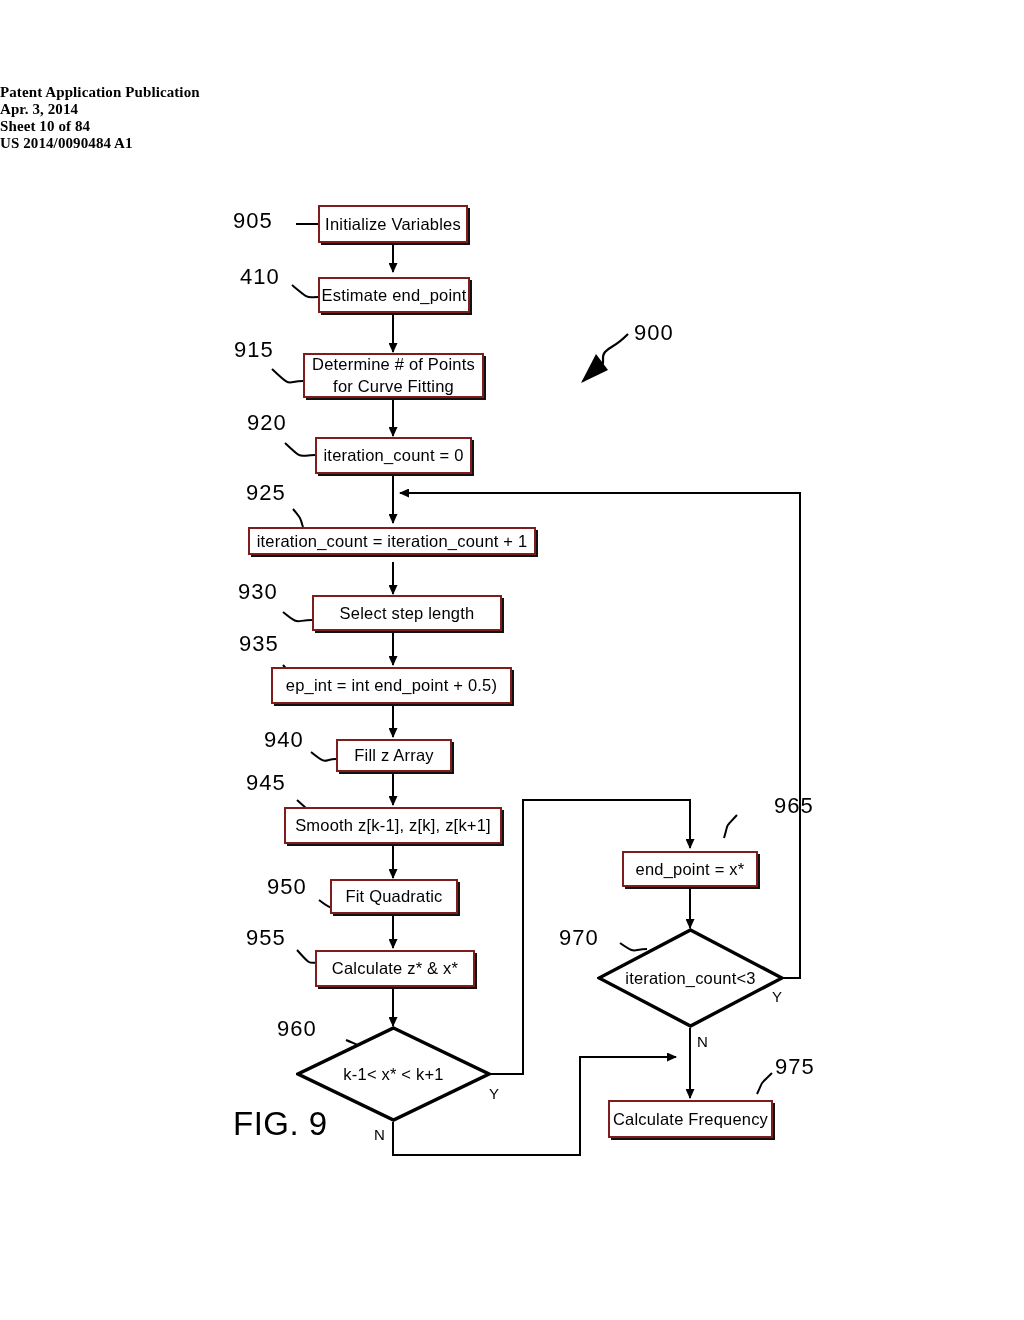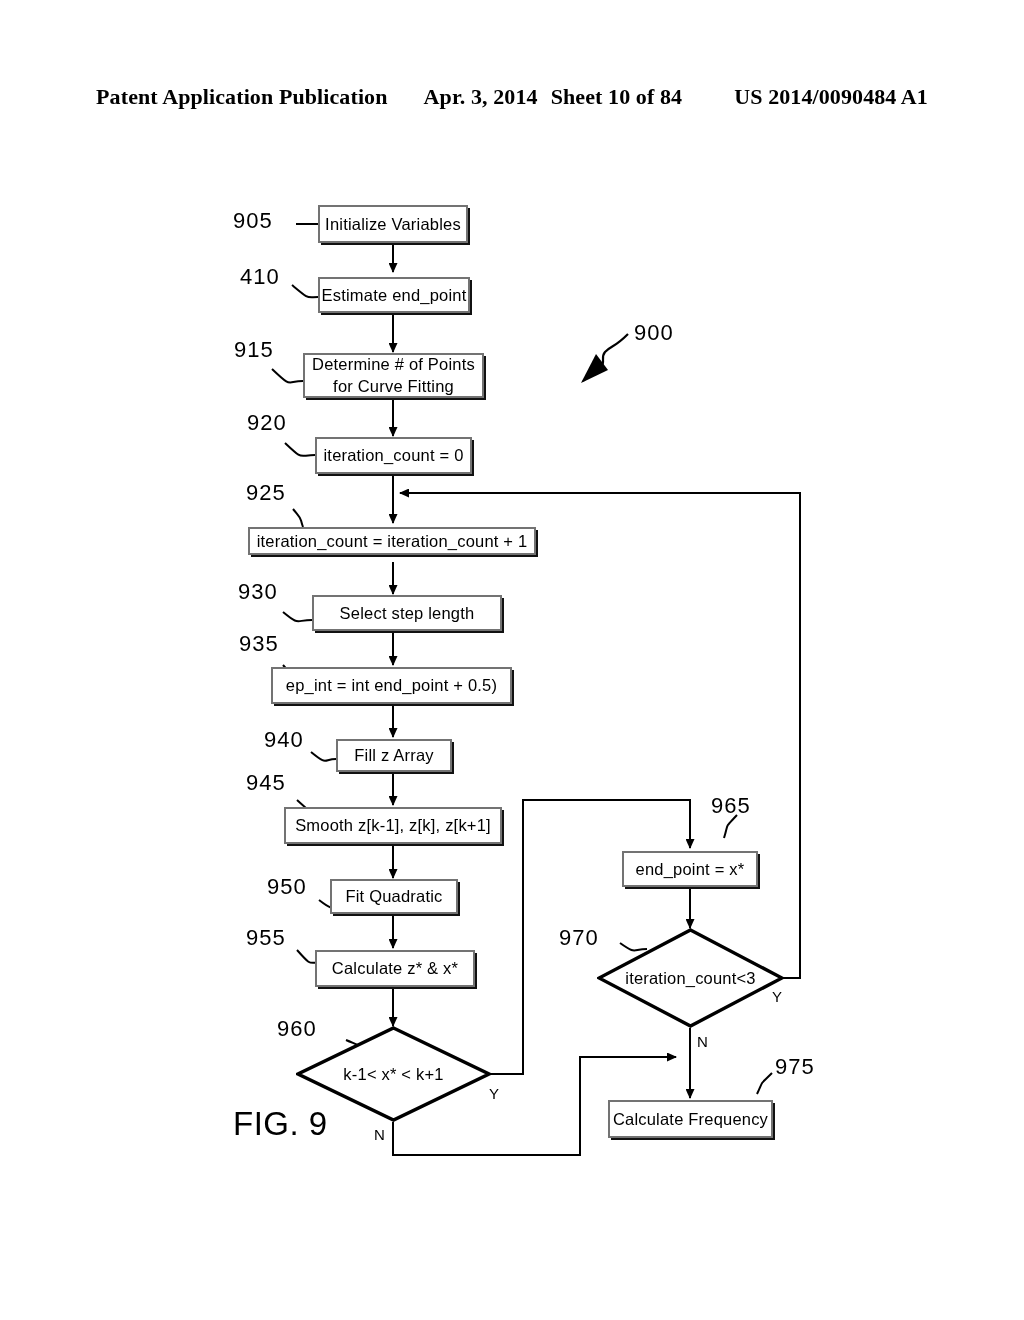--- a/index.html
+++ b/index.html
@@ -4,36 +4,36 @@
 <style>
   html,body{margin:0;padding:0;background:#ffffff;}
   body{
     width:1024px;height:1320px;position:relative;overflow:hidden;
     font-family:"Liberation Sans", sans-serif;color:#000;
   }
   
   #page-header{
     position:absolute;left:0;top:84px;width:1024px;
     display:flex;justify-content:center;align-items:baseline;
-    font-family:"Liberation Serif", serif;font-weight:bold;font-size:22px;
-    letter-spacing:.1px;white-space:nowrap;
+    font-family:"Liberation Serif", serif;font-weight:bold;font-size:15px;
+    letter-spacing:.1px;white-space:nowrap;flex-direction:column;
   }
   #page-header .h-title{margin-right:36px;}
   #page-header .h-date{margin-right:13px;}
   #page-header .h-sheet{margin-right:52px;}
   #page-header .h-pub{}
 
   
   #figure{position:absolute;left:0;top:0;width:1024px;height:1320px;}
   #wires{position:absolute;left:0;top:0;width:1024px;height:1320px;}
 
   
   .node{
     position:absolute;box-sizing:border-box;
-    border:2px solid #737373;background:#fff;
+    border:2px solid #7f1d1d;background:#fff;
     display:flex;align-items:center;justify-content:center;
     text-align:center;line-height:1.22;
     font-size:16.5px;letter-spacing:.2px;
     box-shadow:2.5px 2.5px 0 -0.5px #111;
   }
   .node.two-line{line-height:1.3;}
 
   
   .diamond{position:absolute;}
   .diamond .dlabel{
@@ -188,21 +188,21 @@
   <div class="ref" style="left:277px;top:1016px;">960</div>
   <div class="diamond" style="left:296px;top:1026px;width:195px;height:96px;">
     <svg viewBox="0 0 195 96" width="195" height="96">
       <polygon points="97.5,2 193,48 97.5,94 2,48" fill="#fff" stroke="#000" stroke-width="3.4"></polygon>
     </svg>
     <div class="dlabel">k-1&lt; x* &lt; k+1</div>
   </div>
   <div class="branch" style="left:489px;top:1085px;">Y</div>
   <div class="branch" style="left:374px;top:1126px;">N</div>
 
-  <div class="ref" style="left:711px;top:793px;">965</div>
+  <div class="ref" style="left:774px;top:793px;">965</div>
   <div class="node" style="left:622px;top:851px;width:136px;height:36px;">
     <span>end_point = x*</span>
   </div>
 
   <div class="ref" style="left:559px;top:925px;">970</div>
   <div class="diamond" style="left:597px;top:928px;width:187px;height:100px;">
     <svg viewBox="0 0 187 100" width="187" height="100">
       <polygon points="93.5,2 185,50 93.5,98 2,50" fill="#fff" stroke="#000" stroke-width="3.4"></polygon>
     </svg>
     <div class="dlabel">iteration_count&lt;3</div>

